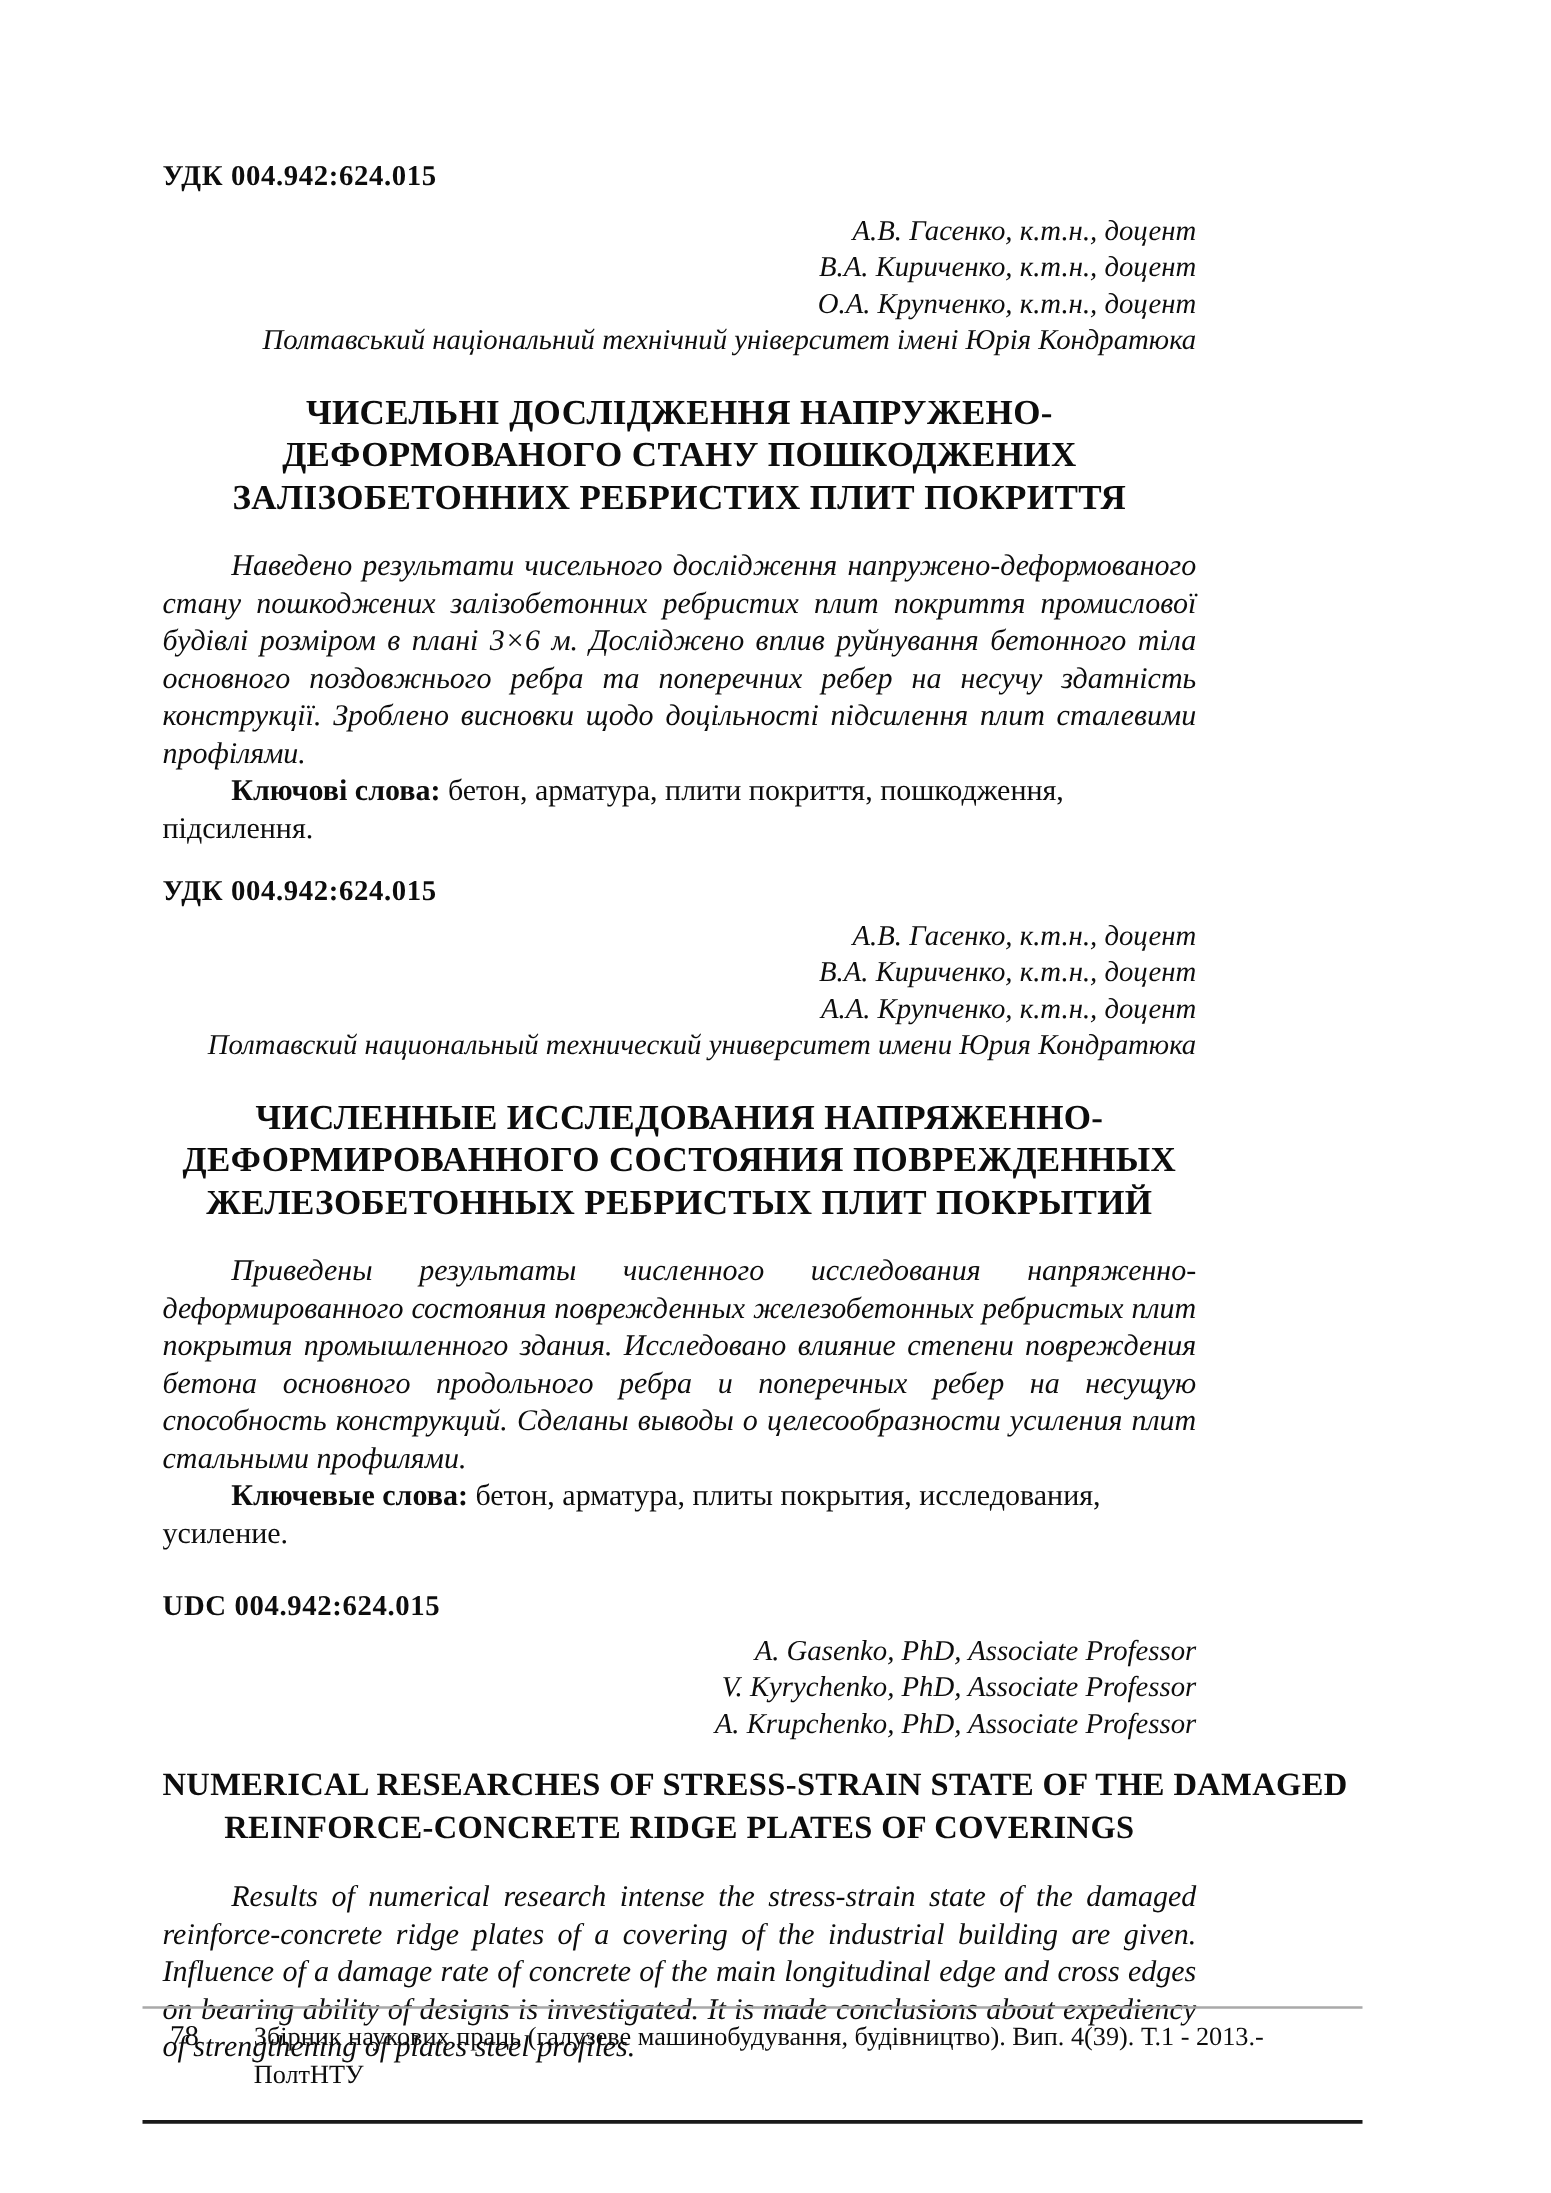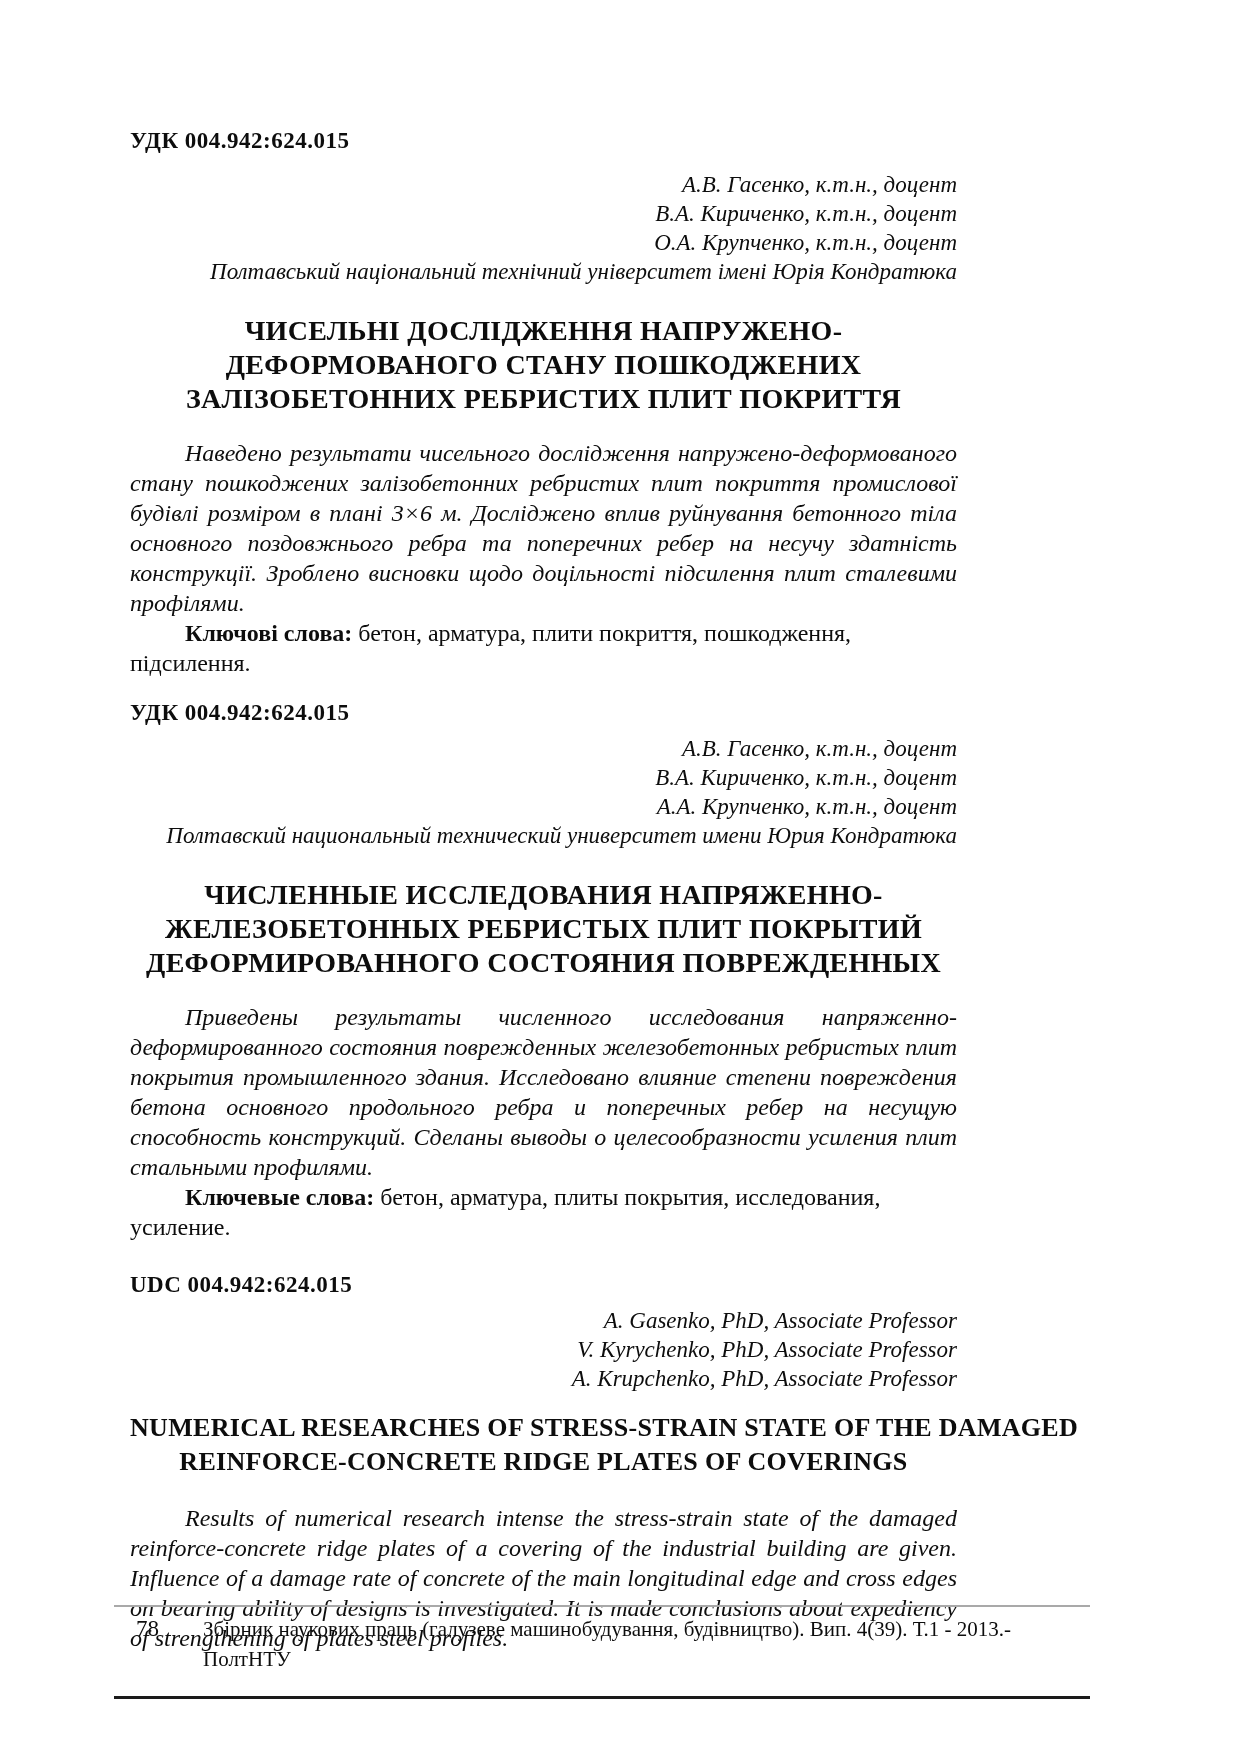--- a/index.html
+++ b/index.html
@@ -105,22 +105,22 @@
   <section class="section-ru">
     <div class="udc">УДК 004.942:624.015</div>
     <div class="authors tight">
       <div class="author-line">А.В. Гасенко, к.т.н., доцент</div>
       <div class="author-line">В.А. Кириченко, к.т.н., доцент</div>
       <div class="author-line">А.А. Крупченко, к.т.н., доцент</div>
       <div class="affiliation-line">Полтавский национальный технический университет имени Юрия Кондратюка</div>
     </div>
     <h1 class="title">
       <div class="title-line">ЧИСЛЕННЫЕ ИССЛЕДОВАНИЯ НАПРЯЖЕННО-</div>
+      <div class="title-line">ДЕФОРМИРОВАННОГО СОСТОЯНИЯ ПОВРЕЖДЕННЫХ</div>
       <div class="title-line">ЖЕЛЕЗОБЕТОННЫХ РЕБРИСТЫХ ПЛИТ ПОКРЫТИЙ</div>
-      <div class="title-line">ДЕФОРМИРОВАННОГО СОСТОЯНИЯ ПОВРЕЖДЕННЫХ</div>
     </h1>
     <p class="abstract">Приведены результаты численного исследования напряженно-деформированного состояния поврежденных железобетонных ребристых плит покрытия промышленного здания. Исследовано влияние степени повреждения бетона основного продольного ребра и поперечных ребер на несущую способность конструкций. Сделаны выводы о целесообразности усиления плит стальными профилями.</p>
     <p class="keywords"><span class="kw-label">Ключевые слова:</span><span> бетон, арматура, плиты покрытия, исследования, усиление.</span></p>
   </section>
 
   <section class="section-en">
     <div class="udc">UDC 004.942:624.015</div>
     <div class="authors tight">
       <div class="author-line">A. Gasenko, PhD, Associate Professor</div>
       <div class="author-line">V. Kyrychenko, PhD, Associate Professor</div>

